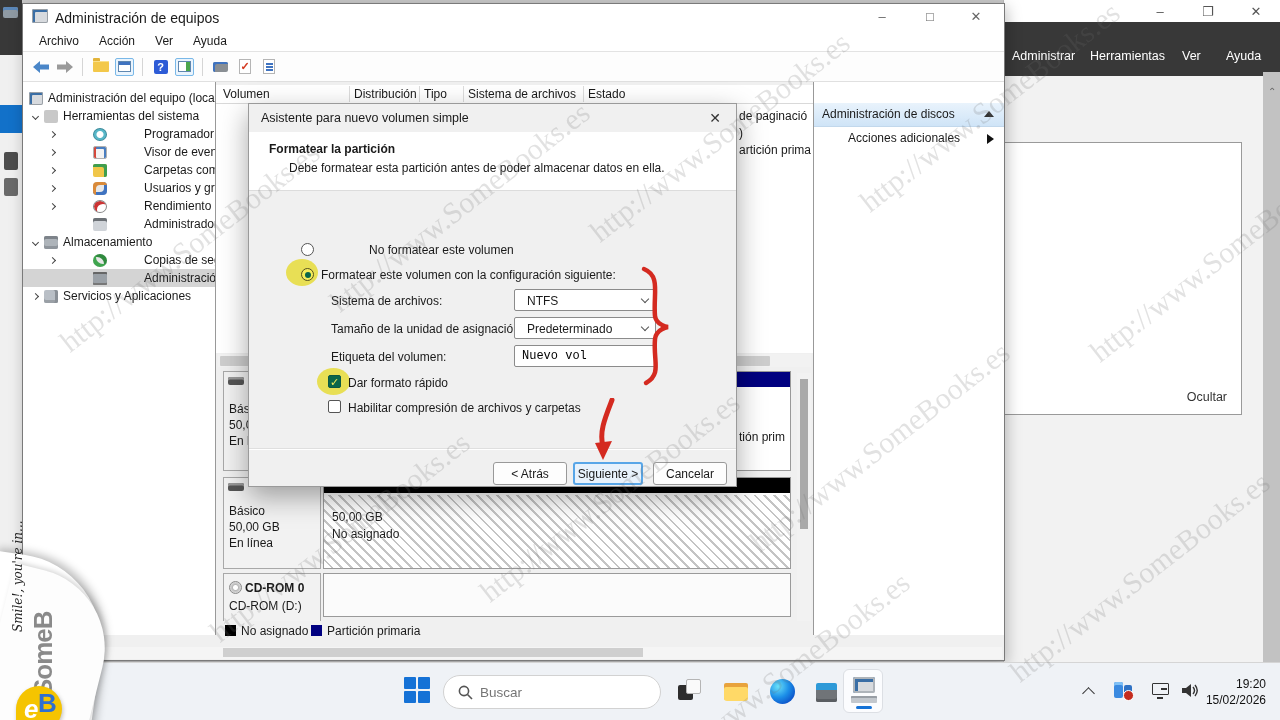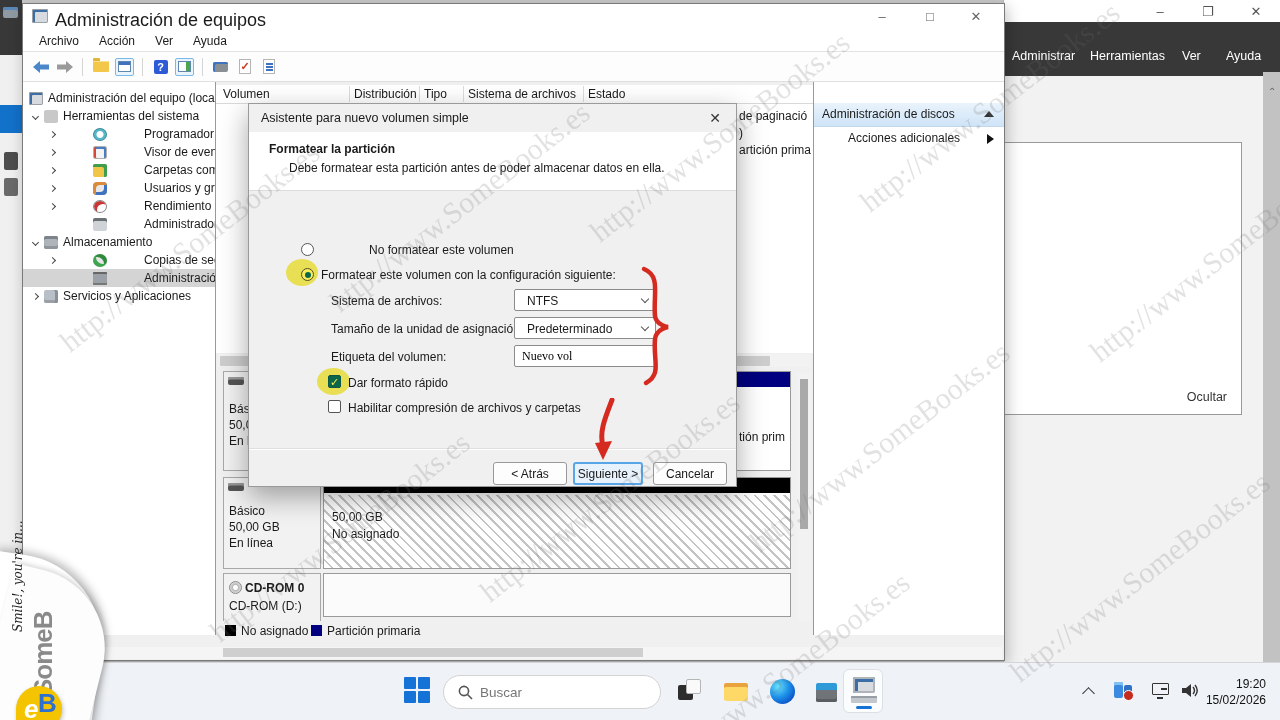--- a/index.html
+++ b/index.html
@@ -21,21 +21,21 @@
   #srv-sliver .dark-top { position:absolute; left:0; top:0; width:22px; height:55px; background:#383838; }
   #srv-sliver .toolbox { position:absolute; left:3px; top:7px; width:15px; height:11px; background:#8f9aa3; border-radius:2px; box-shadow:inset 0 3px 0 #5b87b8; }
   #srv-sliver .sel { position:absolute; left:0; top:105px; width:22px; height:28px; background:#1271c9; }
   #srv-sliver .g1 { position:absolute; left:4px; top:152px; width:14px; height:18px; background:#4d4d4d; border-radius:2px; }
   #srv-sliver .g2 { position:absolute; left:4px; top:178px; width:14px; height:18px; background:#6a6a6a; border-radius:2px; }
 
   
   #win { left:22px; top:3px; width:983px; height:658px; background:#f0f0f0; border:1px solid #7a7a7a; box-shadow:2px 4px 14px rgba(0,0,0,.25); }
   #titlebar { left:0; top:0; width:981px; height:26px; background:#fff; }
   #title-icon { left:9px; top:5px; width:16px; height:14px; background:#d7dade; border-radius:2px; box-shadow:inset 0 0 0 1px #9aa0a6, inset 2px 2px 0 1px #3a6ea5; }
-  #title-text { left:32px; top:6px; color:#1a1a1a; font-size:18px; }
+  #title-text { left:32px; top:6px; color:#1a1a1a; font-size:14px; }
   .win-ctl { top:4px; width:32px; height:18px; text-align:center; color:#666; font-size:13px; line-height:17px; }
   #menubar { left:0; top:26px; width:981px; height:22px; background:#fff; border-bottom:1px solid #e3e3e3; display:flex; align-items:center; padding-left:8px; gap:4px; }
   #menubar span { padding:2px 8px; }
   #toolbar { left:0; top:48px; width:981px; height:30px; background:#fdfdfd; border-bottom:1px solid #e0e0e0; display:flex; align-items:center; padding-left:8px; gap:5px; }
   .tsep { width:1px; height:18px; background:#d5d5d5; margin:0 3px; }
   .tico { width:19px; height:18px; display:inline-flex; align-items:center; justify-content:center; }
   .boxed { border:1px solid #79b8e8; border-radius:2px; background:#eaf4fd; }
   .miniwin { width:13px; height:11px; background:#fff; border:1px solid #5f87b0; box-shadow:inset 0 3px 0 #3f73c0; }
   .qbox { width:14px; height:14px; background:#2d5bd6; color:#fff; font-weight:bold; font-size:11px; text-align:center; line-height:14px; border-radius:2px; }
   .folder-ico { width:16px; height:11px; background:#f3c84a; border-radius:1px; position:relative; box-shadow:inset 0 1px 0 #fbe08a; }
@@ -112,21 +112,21 @@
   #dlg-head .h1 { position:absolute; left:20px; top:10px; font-weight:bold; }
   #dlg-head .h2 { position:absolute; left:40px; top:29px; }
   .dlg-text { position:absolute; font-size:12px; white-space:nowrap; }
   .radio { position:absolute; width:13px; height:13px; border:1px solid #555; border-radius:50%; background:#fff; }
   .radio.on::after { content:""; position:absolute; left:2.5px; top:2.5px; width:6px; height:6px; border-radius:50%; background:#0b6ed0; }
   .cbox { position:absolute; width:13px; height:13px; border:1px solid #555; border-radius:2px; background:#fff; }
   .cbox.on { background:#0b6ed0; border-color:#0b5ec0; color:#fff; font-size:11px; text-align:center; line-height:13px; }
   .combo { position:absolute; width:142px; height:22px; background:#fff; border:1px solid #8b8b8b; border-radius:2px; }
   .combo .val { position:absolute; left:12px; top:4px; font-size:12px; }
   .combo .cchev { position:absolute; right:7px; top:6px; width:6px; height:6px; border-right:1.3px solid #555; border-bottom:1.3px solid #555; transform:rotate(45deg); }
-  .tinput { position:absolute; width:142px; height:22px; background:#fff; border:1px solid #8b8b8b; border-radius:2px; font-family:Liberation Serif, serif; font-size:12px; padding-left:7px; }
+  .tinput { position:absolute; width:142px; height:22px; background:#fff; border:1px solid #8b8b8b; border-radius:2px; font-family:Liberation Mono, monospace; font-size:12px; padding-left:7px; }
   #dlg-footline { position:absolute; left:0; top:344px; width:100%; height:1px; background:#dfdfdf; box-shadow:0 1px 0 #fff; }
   .btn { position:absolute; top:358px; height:23px; background:#fdfdfd; border:1px solid #999; border-radius:3px; font-size:12px; text-align:center; padding-top:4px; }
   .btn.focus { background:#e8f2fc; border:2px solid #58a6e8; padding-top:3px; }
 
   
   .hl { position:absolute; border-radius:50%; background:rgba(243,227,1,.65); mix-blend-mode:multiply; z-index:40; }
   .anno { position:absolute; z-index:41; pointer-events:none; }
 
   
   .wm { position:absolute; color:rgba(110,110,110,.20); font-size:30px; font-family:"Liberation Serif",serif; transform:rotate(-38deg); white-space:nowrap; z-index:30; pointer-events:none; }

